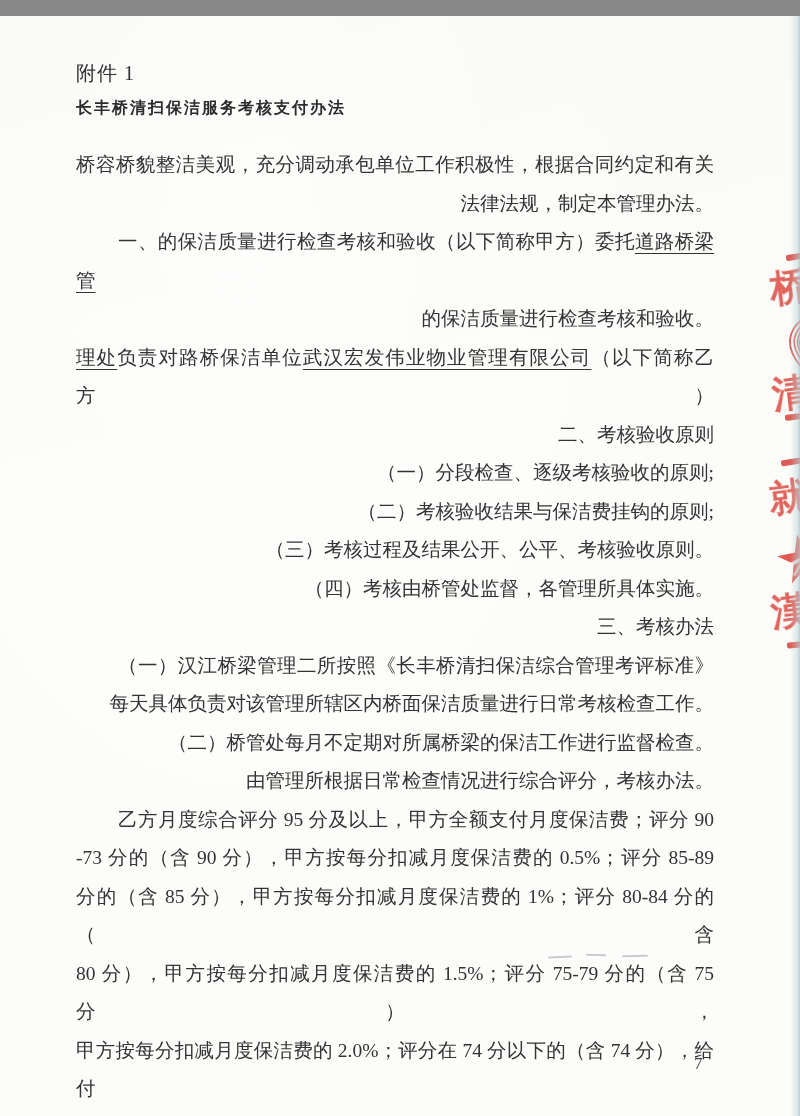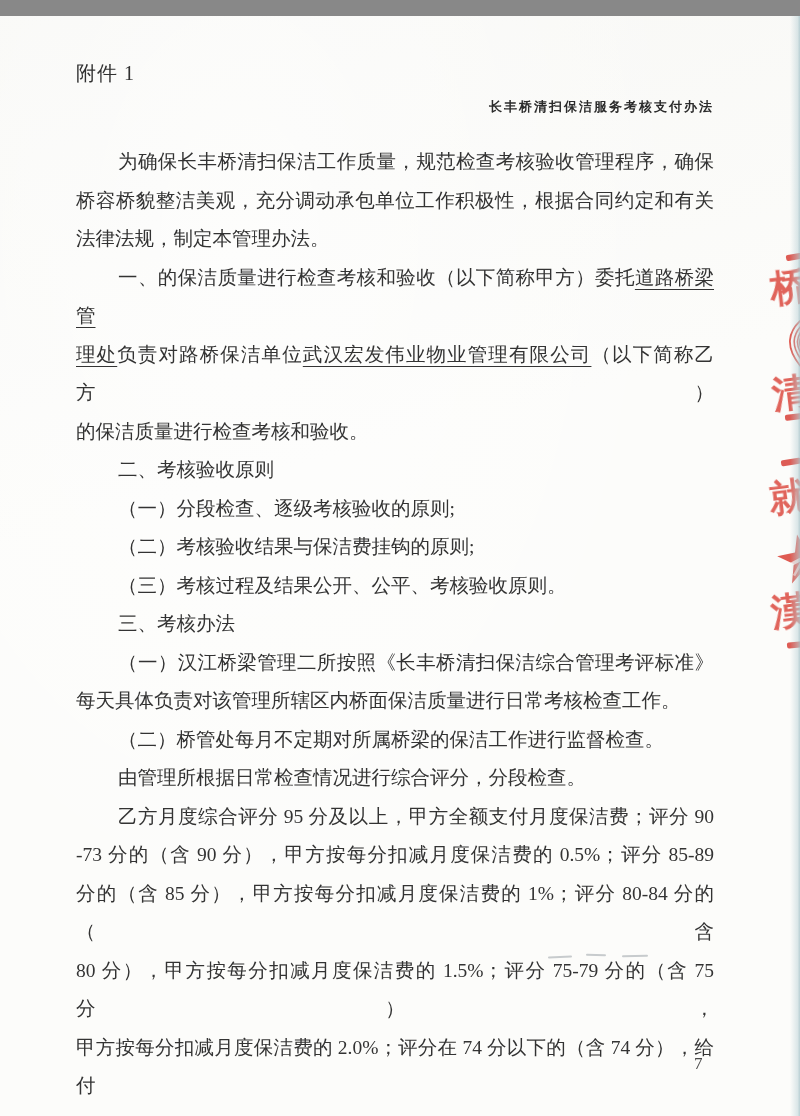--- a/index.html
+++ b/index.html
@@ -25,25 +25,25 @@
   }
   .edge-bottom {
     position:absolute; left:0; bottom:0; width:100%; height:6px;
     background:linear-gradient(to bottom, rgba(198,214,218,0), rgba(188,206,210,.45));
   }
 
   .doc { position:absolute; left:76px; top:44px; width:638px; }
   .attachment { font-size:20px; letter-spacing:1px; }
   .title {
     margin:11px 0 0 0; padding:0;
-    text-align:right; font-size:13px; font-weight:bold; letter-spacing:2px;
+    text-align:left; font-size:16px; font-weight:bold; letter-spacing:2px;
     color:#2b2b2b;
   }
   .body { margin-top:27px; font-size:19.5px; line-height:38.5px; color:#333; }
-  .line { min-height:38.5px; }
+  .line { min-height:38.5px;text-align:right; }
   .ind { text-indent:42px; }
   .j { text-align:justify; text-align-last:justify; }
   .u { text-decoration:underline; text-underline-offset:5px; text-decoration-thickness:1px; }
 
   .page-number { position:absolute; left:694px; top:1038px; font-size:17px; color:#474747; }
 
   
   .seal-char {
     position:absolute; color:#dc4a40; font-size:38px; line-height:38px;
     font-weight:bold; opacity:.85; transform:rotate(-7deg); filter:blur(.2px);
@@ -61,39 +61,39 @@
 <body>
 
 <div class="page">
   <div class="paper-shade"></div>
 
   <div class="doc">
     <div class="attachment">附件 1</div>
     <h1 class="title">长丰桥清扫保洁服务考核支付办法</h1>
 
     <div class="body">
-      <div class="line ind j">为确保长丰桥清扫保洁工作质量，规范检查考核验收管理程序，确保</div>
       <div class="line j">桥容桥貌整洁美观，充分调动承包单位工作积极性，根据合同约定和有关</div>
       <div class="line">法律法规，制定本管理办法。</div>
 
       <div class="line ind j"><span>一、的保洁质量进行检查考核和验收（以下简称甲方）委托</span><span class="u">道路桥梁管</span></div>
+      <div class="line">的保洁质量进行检查考核和验收。</div>
       <div class="line j"><span class="u">理处</span><span>负责对路桥保洁单位</span><span class="u">武汉宏发伟业物业管理有限公司</span><span>（以下简称乙方）</span></div>
-      <div class="line">的保洁质量进行检查考核和验收。</div>
 
       <div class="line ind">二、考核验收原则</div>
       <div class="line ind">（一）分段检查、逐级考核验收的原则;</div>
       <div class="line ind">（二）考核验收结果与保洁费挂钩的原则;</div>
       <div class="line ind">（三）考核过程及结果公开、公平、考核验收原则。</div>
+      <div class="line ind">（四）考核由桥管处监督，各管理所具体实施。</div>
 
       <div class="line ind">三、考核办法</div>
       <div class="line ind j">（一）汉江桥梁管理二所按照《长丰桥清扫保洁综合管理考评标准》</div>
       <div class="line">每天具体负责对该管理所辖区内桥面保洁质量进行日常考核检查工作。</div>
       <div class="line ind">（二）桥管处每月不定期对所属桥梁的保洁工作进行监督检查。</div>
 
-      <div class="line ind">由管理所根据日常检查情况进行综合评分，分段检查。</div>
+      <div class="line ind">由管理所根据日常检查情况进行综合评分，考核办法。</div>
       <div class="line ind j">乙方月度综合评分 95 分及以上，甲方全额支付月度保洁费；评分 90</div>
       <div class="line j">-73 分的（含 90 分），甲方按每分扣减月度保洁费的 0.5%；评分 85-89</div>
       <div class="line j">分的（含 85 分），甲方按每分扣减月度保洁费的 1%；评分 80-84 分的（含</div>
       <div class="line j">80 分），甲方按每分扣减月度保洁费的 1.5%；评分 75-79 分的（含 75 分），</div>
       <div class="line j">甲方按每分扣减月度保洁费的 2.0%；评分在 74 分以下的（含 74 分），给付</div>
 
     </div>
   </div>
 
   <div>

